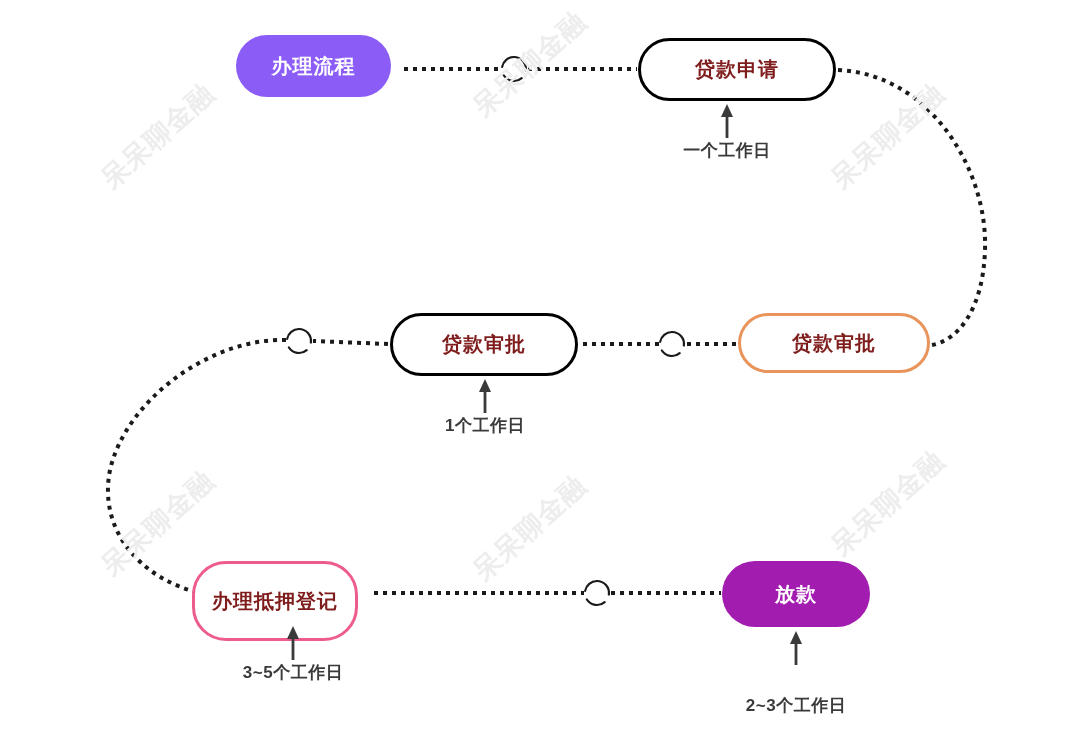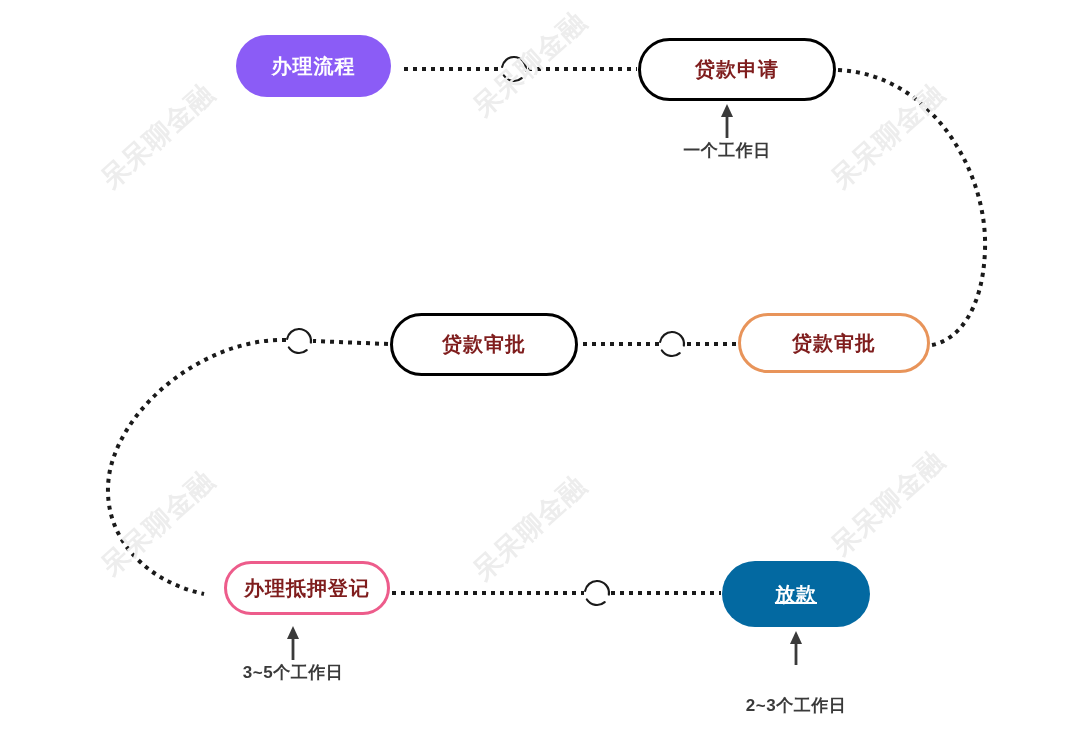--- a/index.html
+++ b/index.html
@@ -81,36 +81,43 @@
   </div>
 
   <div class="node outline" style="left:738px;top:313px;width:192px;height:60px;border-color:#E8945A;">
     <span>贷款审批</span>
   </div>
 
   <div class="node outline" style="left:390px;top:313px;width:188px;height:63px;border-color:#000000;">
     <span>贷款审批</span>
   </div>
 
-  <div class="node outline" style="left:224px;top:561px;width:166px;height:54px;border-color:#ED5C8B;">
+  <div class="node outline" style="left:192px;top:561px;width:166px;height:80px;border-color:#ED5C8B;">
     <span>办理抵押登记</span>
   </div>
 
-  <div class="node solid" style="left:722px;top:561px;width:148px;height:66px;background:#0369a1;text-decoration:underline;">
+  <div class="node solid" style="left:722px;top:561px;width:148px;height:66px;background:#a21caf;">
     <span>放款</span>
   </div>
 
   <div class="ann" style="left:663px;top:104px;width:128px;">
     <svg class="arr" width="14" height="34" viewBox="0 0 14 34">
       <polygon points="7,0 13,13 1,13" fill="#3a3a3a"></polygon>
       <rect x="5.6" y="11" width="2.8" height="23" fill="#3a3a3a"></rect>
     </svg>
     <span class="lbl">一个工作日</span>
   </div>
 
+  <div class="ann" style="left:430px;top:379px;width:110px;">
+    <svg class="arr" width="14" height="34" viewBox="0 0 14 34">
+      <polygon points="7,0 13,13 1,13" fill="#3a3a3a"></polygon>
+      <rect x="5.6" y="11" width="2.8" height="23" fill="#3a3a3a"></rect>
+    </svg>
+    <span class="lbl">1个工作日</span>
+  </div>
 
 
   <div class="ann" style="left:228px;top:626px;width:130px;">
     <svg class="arr" width="14" height="34" viewBox="0 0 14 34">
       <polygon points="7,0 13,13 1,13" fill="#3a3a3a"></polygon>
       <rect x="5.6" y="11" width="2.8" height="23" fill="#3a3a3a"></rect>
     </svg>
     <span class="lbl">3~5个工作日</span>
   </div>
 

